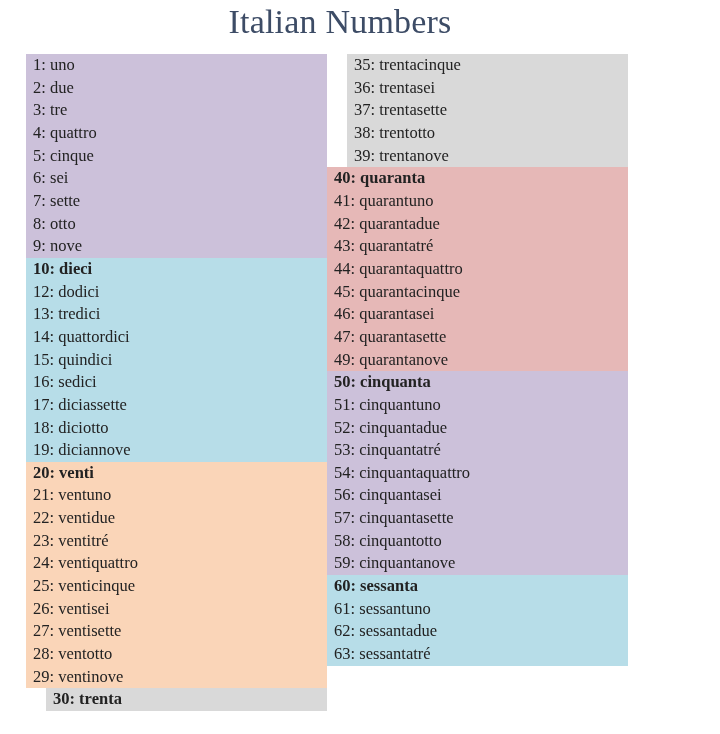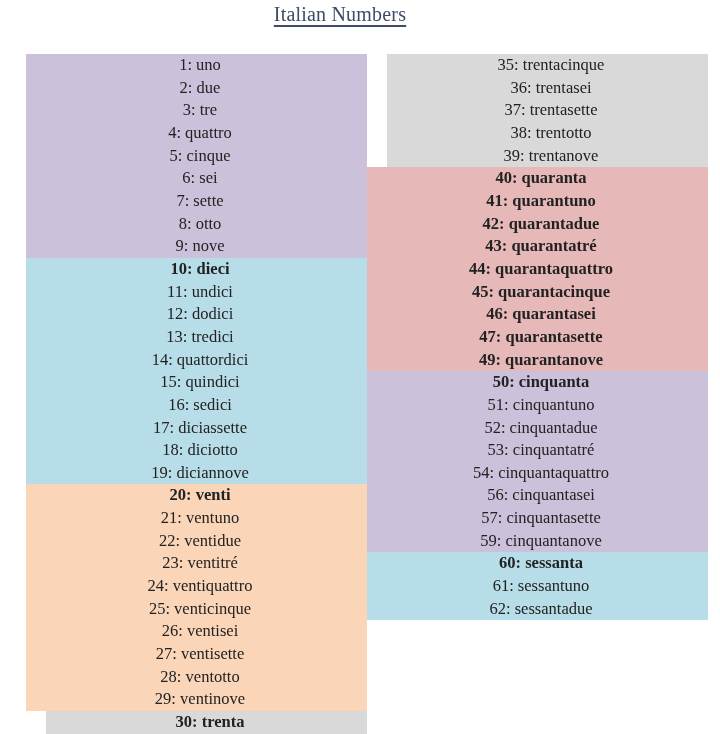--- a/index.html
+++ b/index.html
@@ -4,57 +4,56 @@
 <style>
   html, body { margin:0; padding:0; }
   body {
     width:720px; height:734px; overflow:hidden;
     background:#ffffff;
     font-family:"Liberation Serif","DejaVu Serif",serif;
     position:relative;
   }
   .title {
     position:absolute; left:0; top:3px; width:680px; text-align:center;
-    font-size:20px; color:#3d4c66; letter-spacing:0.2px;
-    text-decoration:underline; text-decoration-thickness:2px; text-underline-offset:4px;
+    font-size:34px; color:#3d4c66; letter-spacing:0.2px;
+    text-decoration-thickness:2px; text-underline-offset:4px;
   }
   .table {
     position:absolute; left:26px; top:54px; width:682px;
     display:flex;
   }
-  .col { width:341px;text-align:center; }
+  .col { width:301px; }
   .row {
     height:22.67px; line-height:22.67px; font-size:16.5px; color:#222;
     padding-left:7px; box-sizing:border-box; white-space:nowrap;
   }
   .row.bold { font-weight:bold; }
   .c-purple { background:#ccc1da; }
   .c-blue { background:#b7dde8; }
   .c-orange { background:#fad5b8; }
   .c-gray { background:#d9d9d9;margin-left:20px; }
-  .c-red { background:#e6b8b7;font-weight:bold; }
+  .c-red { background:#e6b8b7; }
 </style>
 </head>
 <body>
 
 <div class="title">Italian Numbers</div>
 
 <div class="table">
   <div class="col" id="left-col">
       <div class="row c-purple">1: uno</div>
       <div class="row c-purple">2: due</div>
       <div class="row c-purple">3: tre</div>
       <div class="row c-purple">4: quattro</div>
       <div class="row c-purple">5: cinque</div>
       <div class="row c-purple">6: sei</div>
       <div class="row c-purple">7: sette</div>
       <div class="row c-purple">8: otto</div>
       <div class="row c-purple">9: nove</div>
       <div class="row c-blue bold">10: dieci</div>
-      <div class="row c-blue">11: undici</div>
       <div class="row c-blue">12: dodici</div>
       <div class="row c-blue">13: tredici</div>
       <div class="row c-blue">14: quattordici</div>
       <div class="row c-blue">15: quindici</div>
       <div class="row c-blue">16: sedici</div>
       <div class="row c-blue">17: diciassette</div>
       <div class="row c-blue">18: diciotto</div>
       <div class="row c-blue">19: diciannove</div>
       <div class="row c-orange bold">20: venti</div>
       <div class="row c-orange">21: ventuno</div>
@@ -83,18 +82,20 @@
       <div class="row c-red">46: quarantasei</div>
       <div class="row c-red">47: quarantasette</div>
       <div class="row c-red">49: quarantanove</div>
       <div class="row c-purple bold">50: cinquanta</div>
       <div class="row c-purple">51: cinquantuno</div>
       <div class="row c-purple">52: cinquantadue</div>
       <div class="row c-purple">53: cinquantatré</div>
       <div class="row c-purple">54: cinquantaquattro</div>
       <div class="row c-purple">56: cinquantasei</div>
       <div class="row c-purple">57: cinquantasette</div>
+      <div class="row c-purple">58: cinquantotto</div>
       <div class="row c-purple">59: cinquantanove</div>
       <div class="row c-blue bold">60: sessanta</div>
       <div class="row c-blue">61: sessantuno</div>
       <div class="row c-blue">62: sessantadue</div>
+      <div class="row c-blue">63: sessantatré</div>
     </div>
 </div>
 
 </body></html>

